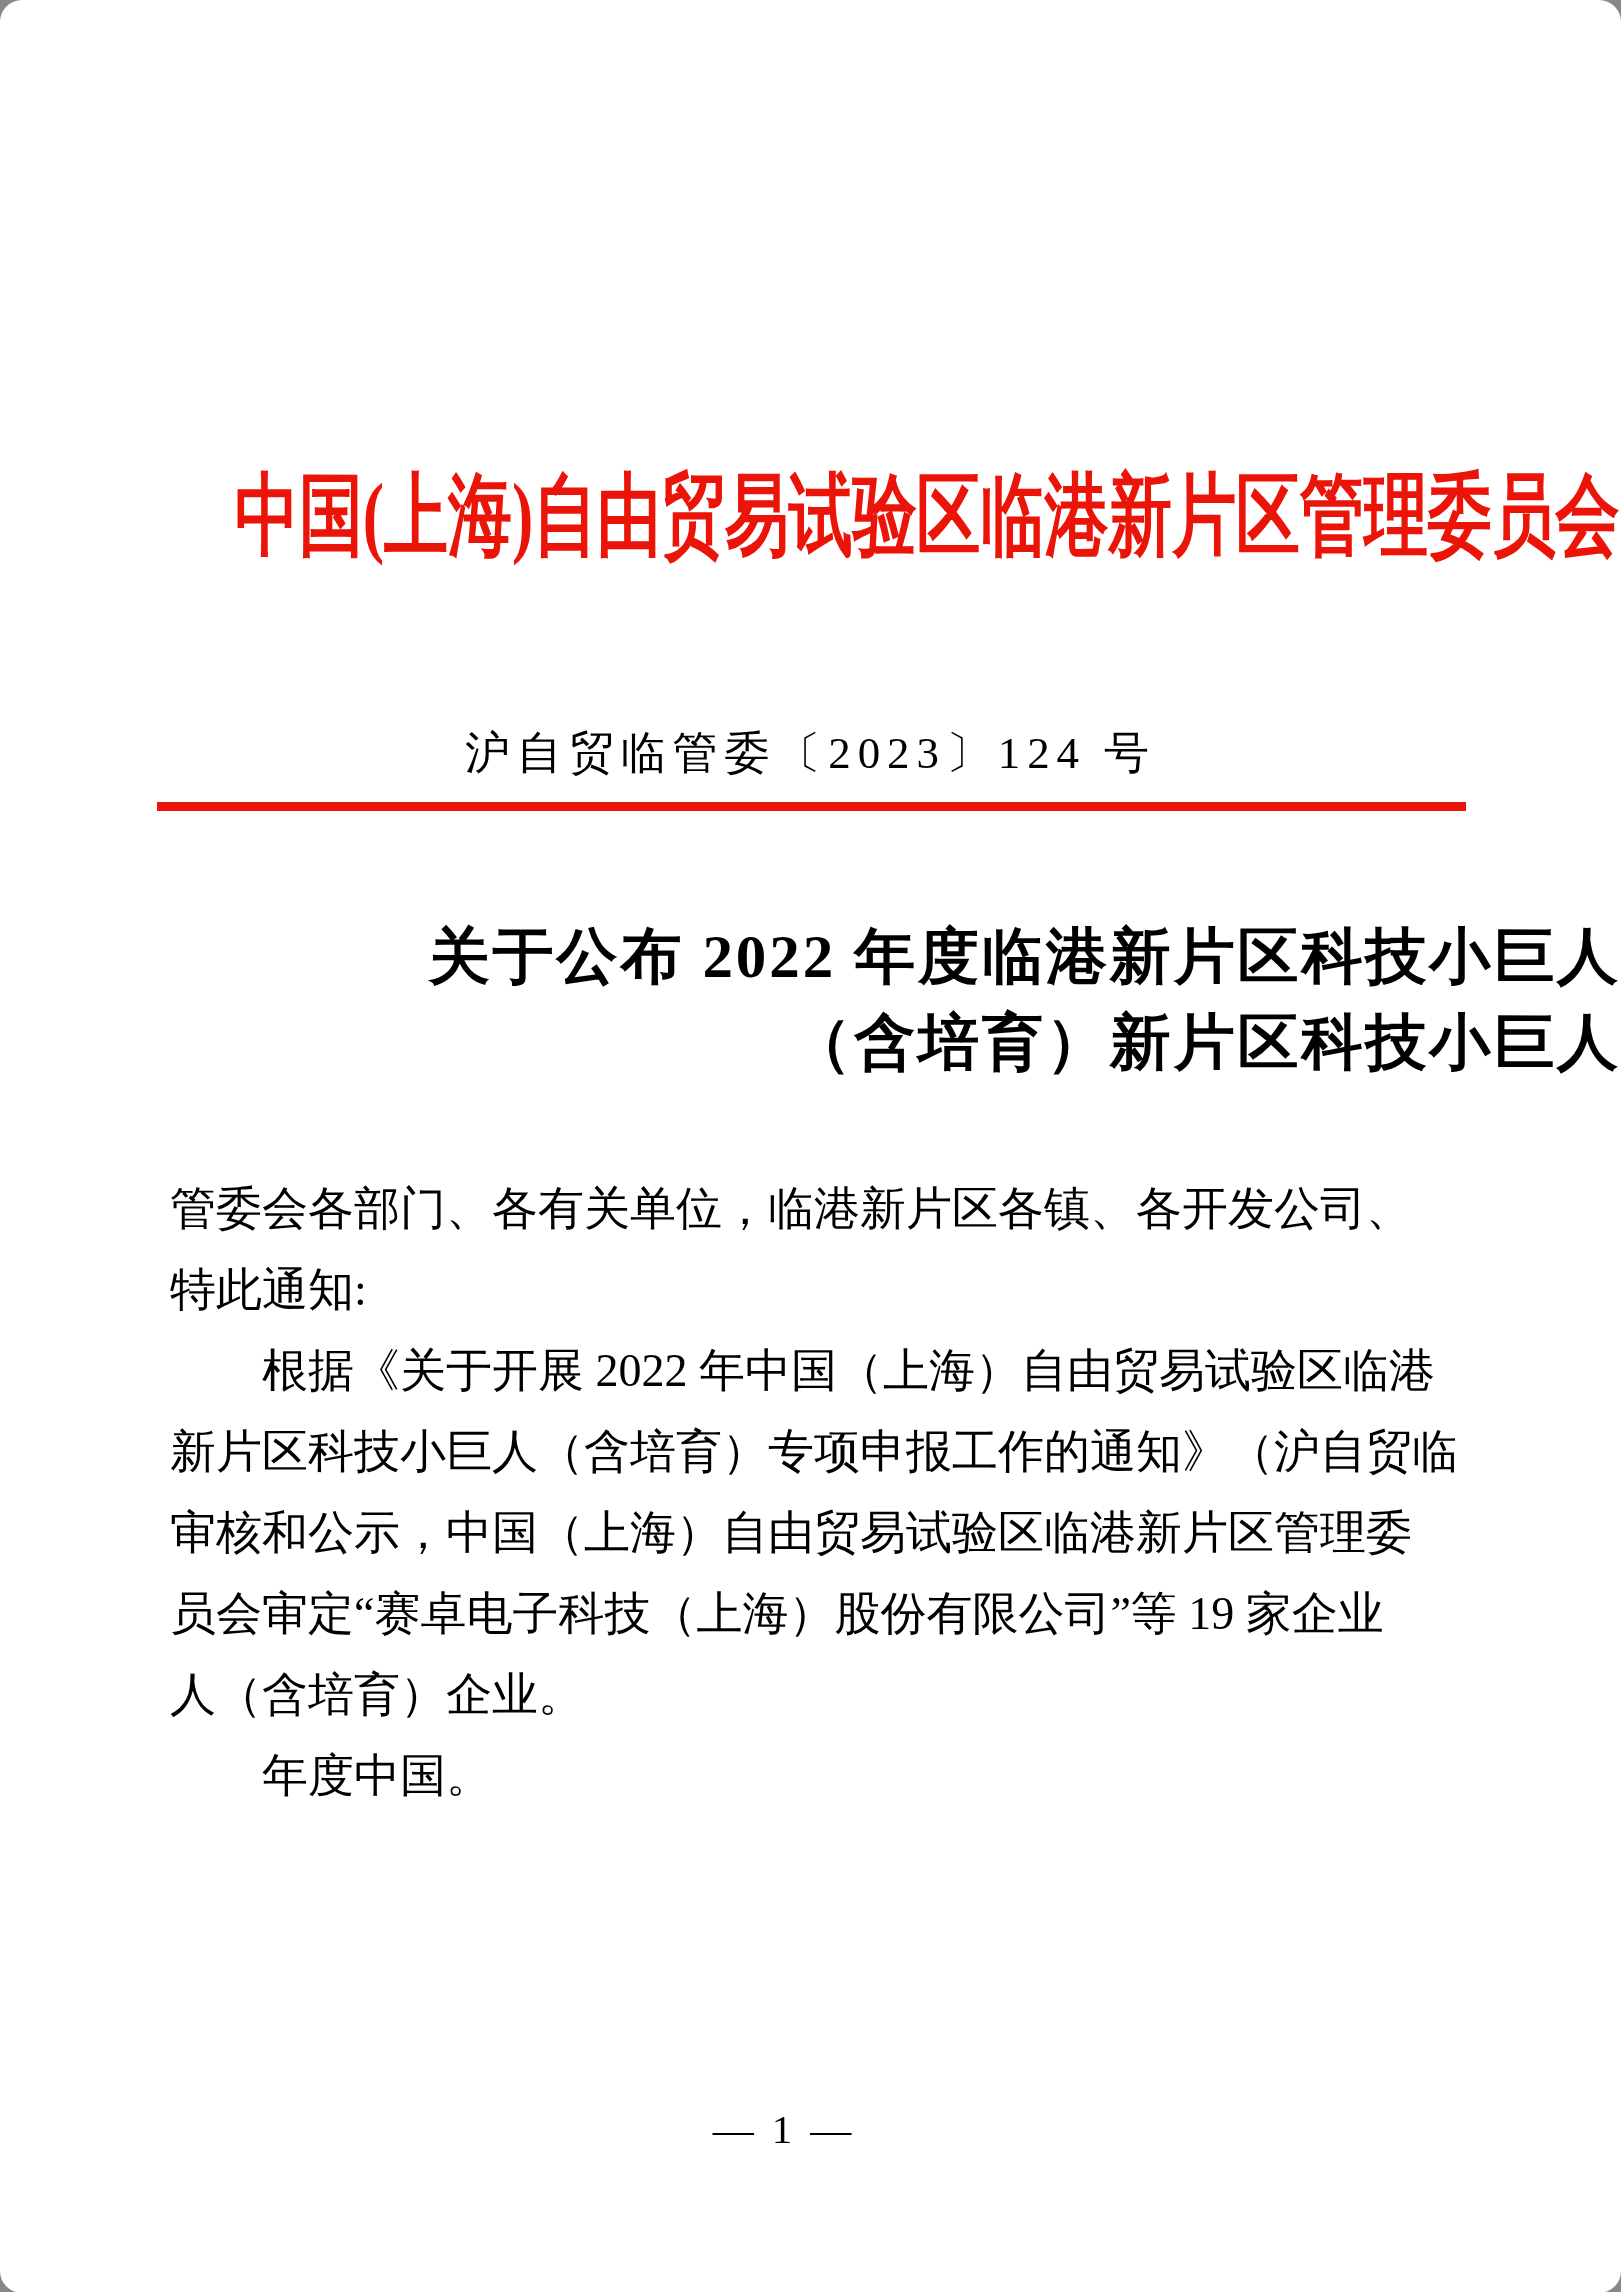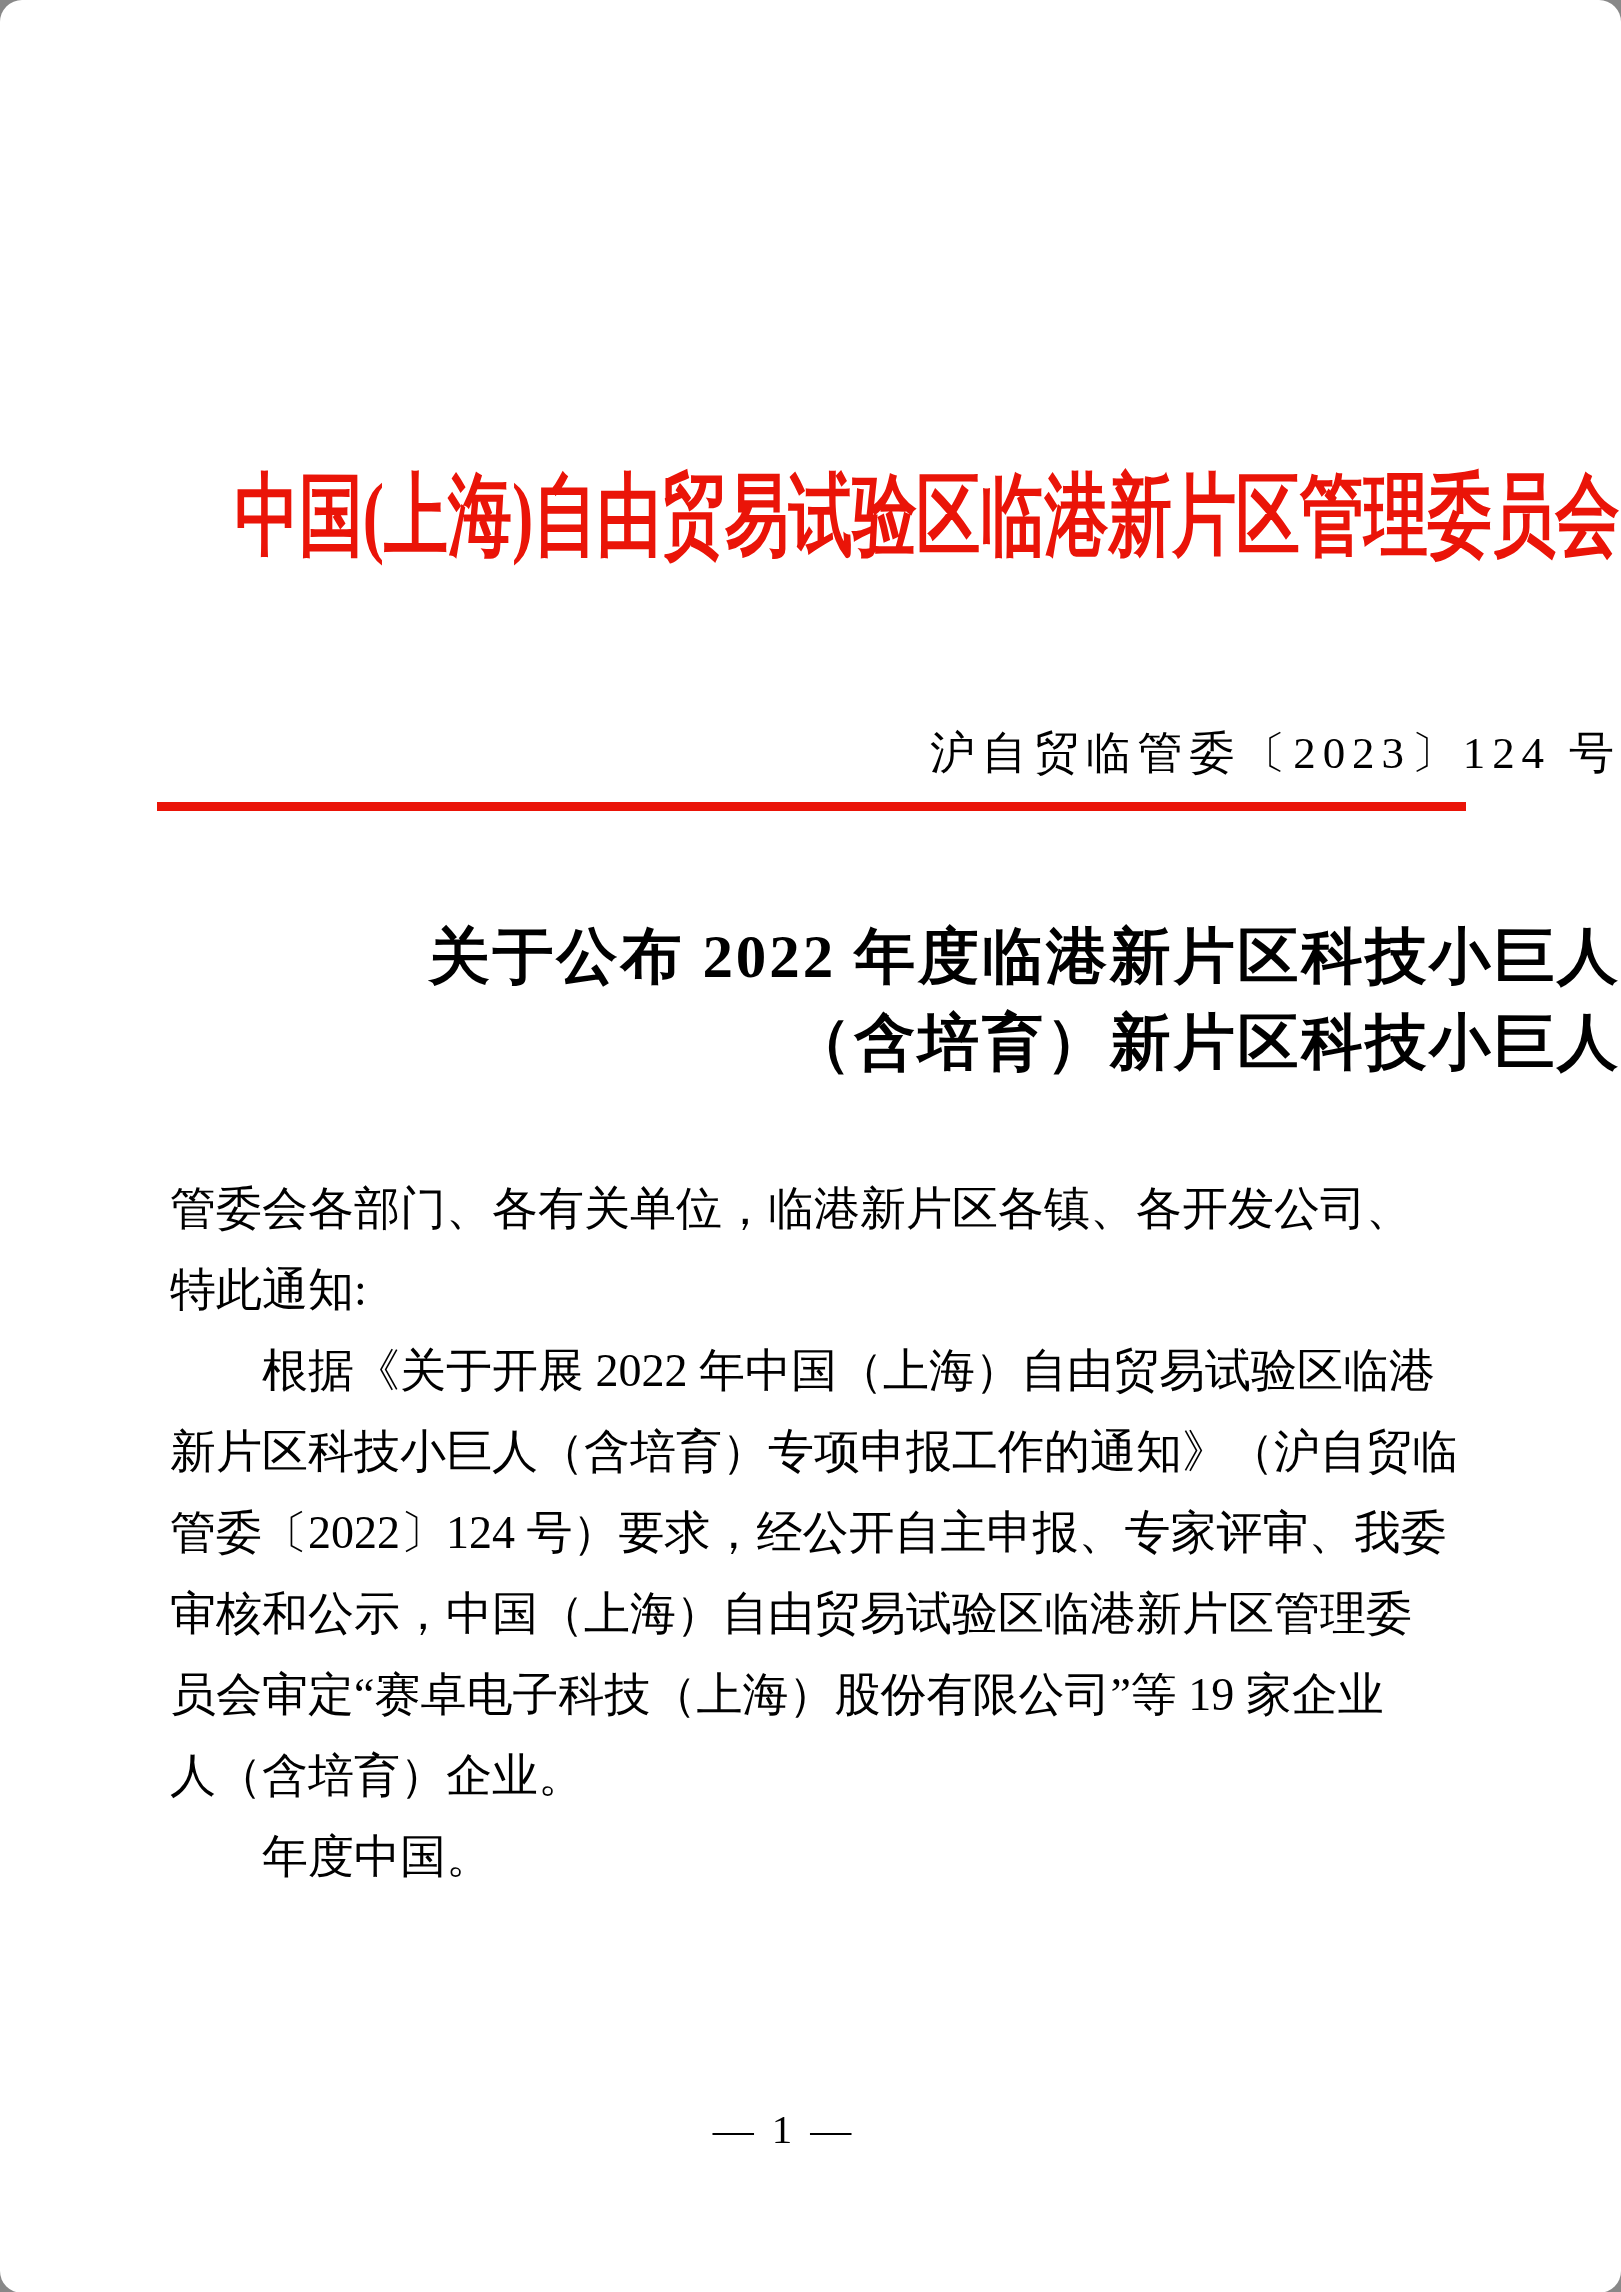--- a/index.html
+++ b/index.html
@@ -32,21 +32,21 @@
     transform-origin: center;
     letter-spacing: 0px;
   }
 
   
   .doc-number {
     position: absolute;
     top: 723px;
     left: 0;
     width: 100%;
-    text-align: right;
+    text-align: center;
     font-size: 45px;
     letter-spacing: 6.9px;
     white-space: nowrap;
   }
 
   
   .red-line {
     position: absolute;
     top: 802px;
     left: 157px;
@@ -105,21 +105,20 @@
   <div class="notice-title">
     <div>关于公布 2022 年度临港新片区科技小巨人</div>
     <div>（含培育）新片区科技小巨人</div>
   </div>
 
   <div class="body-text">
     <div class="body-line">管委会各部门、各有关单位，临港新片区各镇、各开发公司、</div>
     <div class="body-line">特此通知:</div>
     <div class="body-line indent">根据《关于开展 2022 年中国（上海）自由贸易试验区临港</div>
     <div class="body-line">新片区科技小巨人（含培育）专项申报工作的通知》（沪自贸临</div>
-    <div class="body-line">管委〔2022〕124 号）要求，经公开自主申报、专家评审、我委</div>
     <div class="body-line">审核和公示，中国（上海）自由贸易试验区临港新片区管理委</div>
     <div class="body-line">员会审定“赛卓电子科技（上海）股份有限公司”等 19 家企业</div>
     <div class="body-line">人（含培育）企业。</div>
     <div class="body-line indent">年度中国。</div>
   </div>
 
   <div class="page-footer">— 1 —</div>
 
 </div>
 

